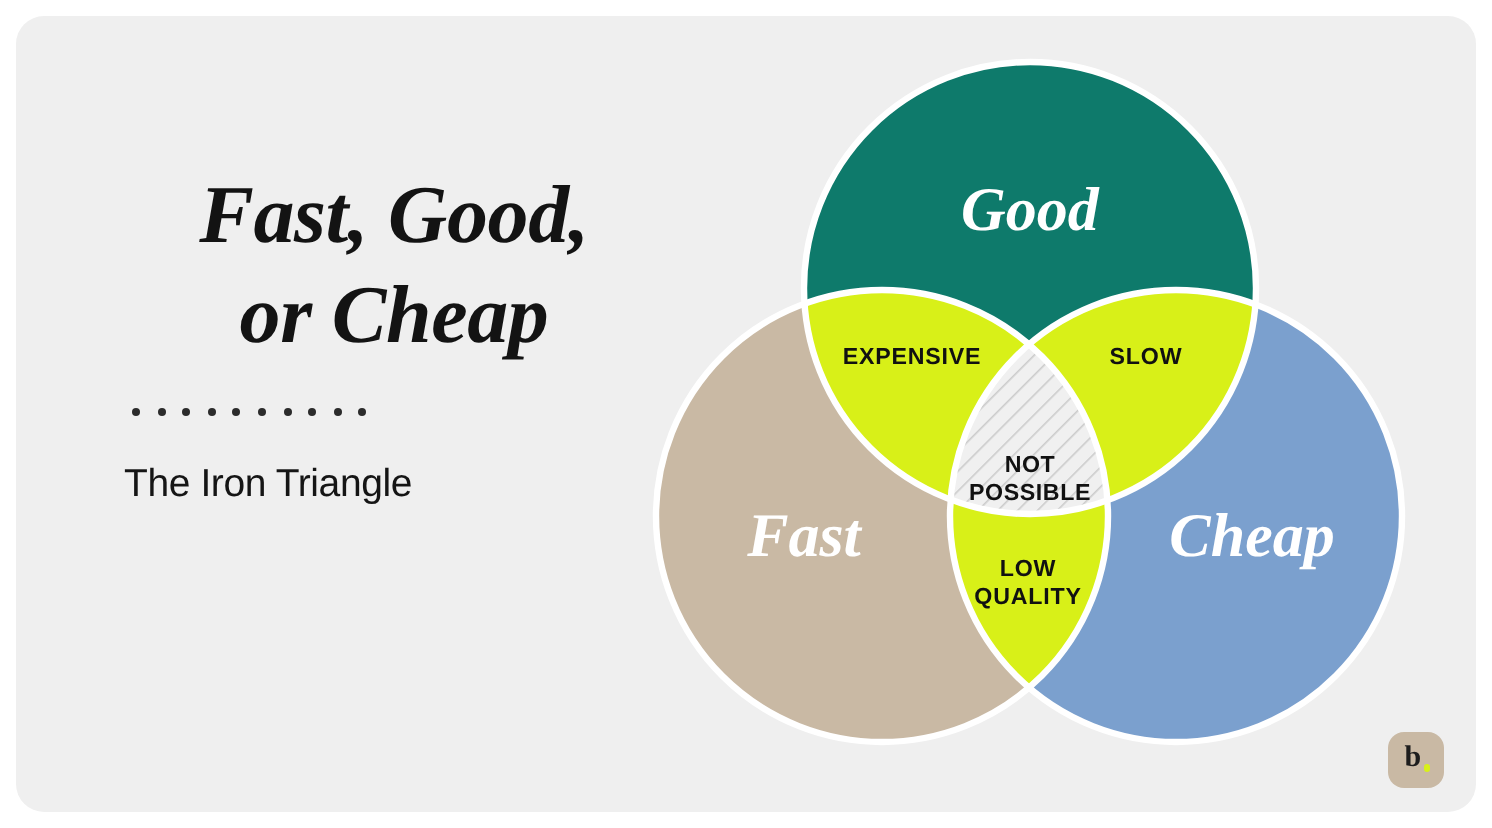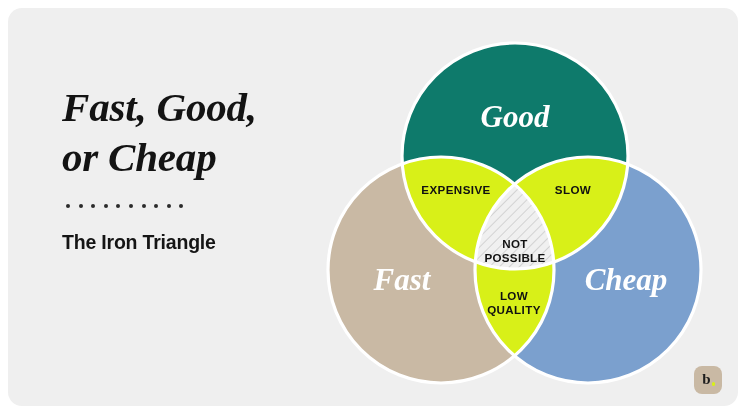--- a/index.html
+++ b/index.html
@@ -26,49 +26,50 @@
   #headline{
     font-family:"Liberation Serif", serif;
     font-style:italic;
     font-weight:700;
     font-size:41px;
     line-height:1.22;
     color:#131313;
     letter-spacing:-0.2px;
     margin:0;
     white-space:pre-line;
+    text-align:center;
   }
   #dots{
     margin:22px 0 0 4px;
     display:flex;
     gap:8.6px;
     height:5px;
   }
   #dots span{
     width:4px;height:4px;border-radius:50%;
     background:#2b2b2b;display:block;
   }
   #subhead{
     margin:22px 0 0 0;
     font-size:19.5px;
-    font-weight:700;
+    font-weight:400;
     color:#151515;
     letter-spacing:-0.2px;
   }
   #blurb{
     margin:12px 0 0 0;
     font-size:13.2px;
     line-height:1.72;
     color:#2e2e2e;
     white-space:pre-line;
   }
   
   #venn{
     position:absolute;
-    left:300px;top:14px;
+    left:300px;top:2px;
     width:420px;height:380px;text-decoration:underline;
   }
   .venn-label{
     font-family:"Liberation Serif", serif;
     font-style:italic;
     font-weight:700;
     font-size:31px;
     fill:#ffffff;
   }
   .pair-label{

